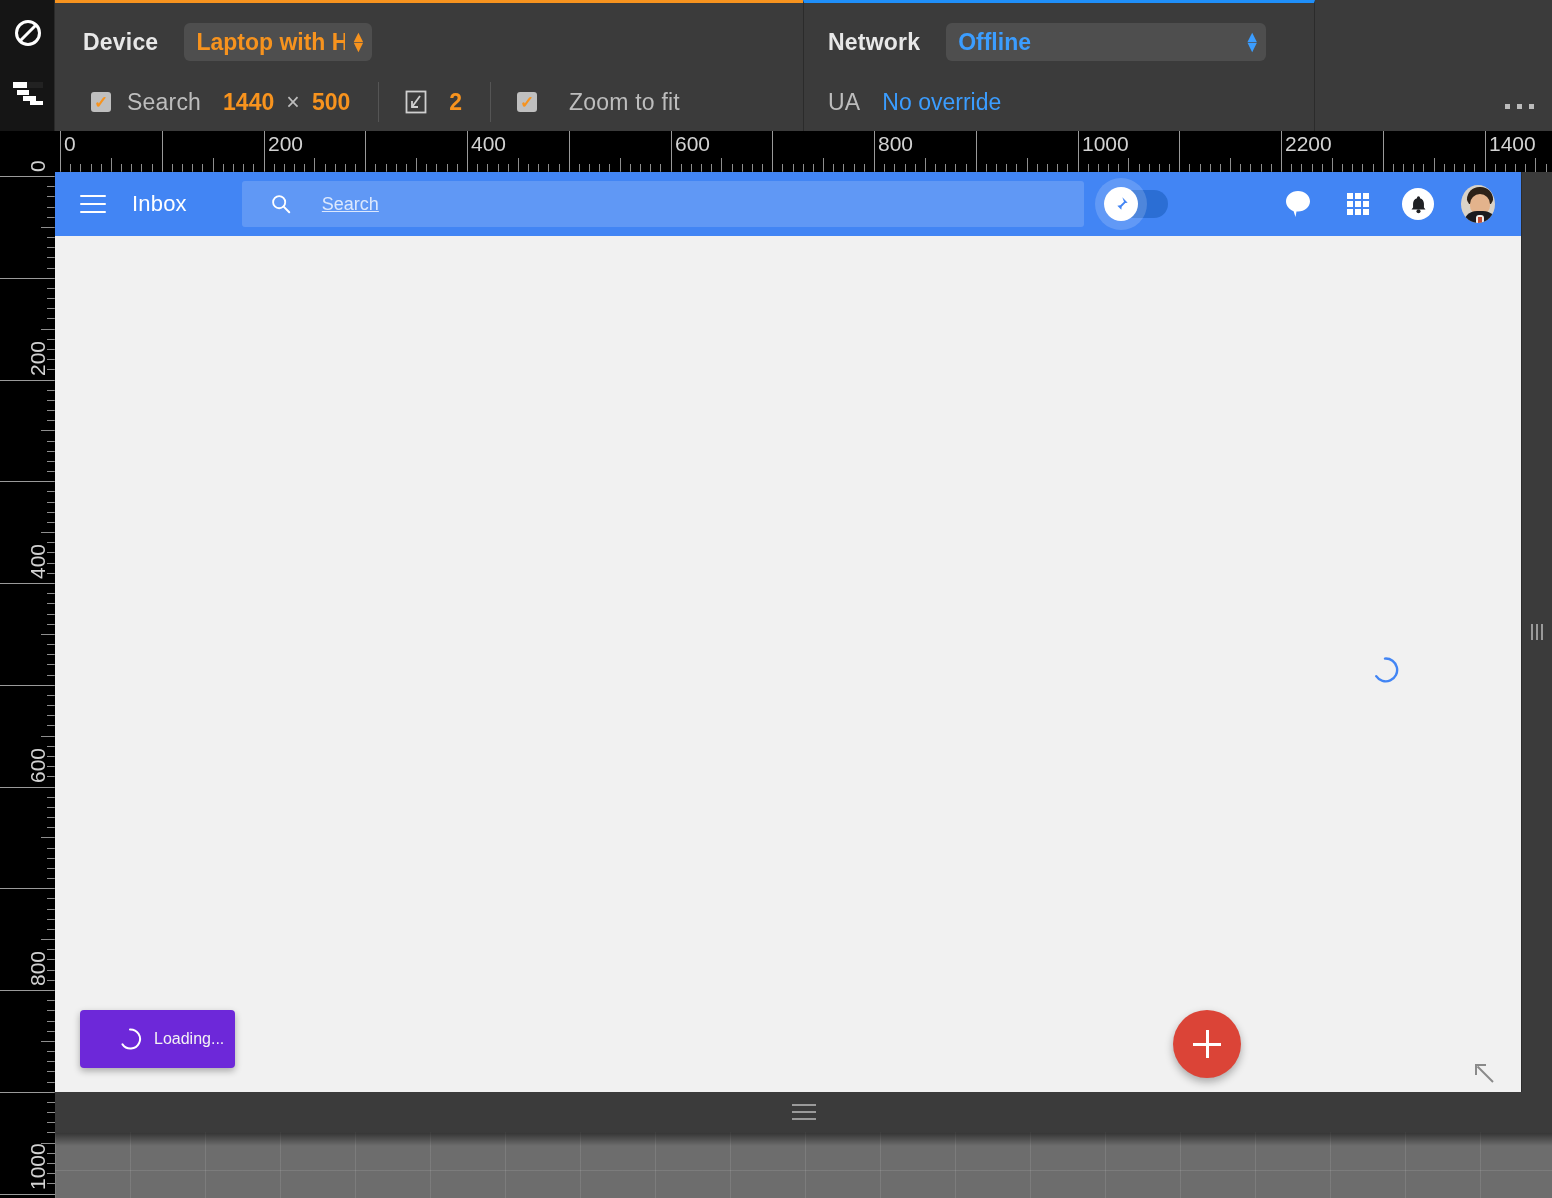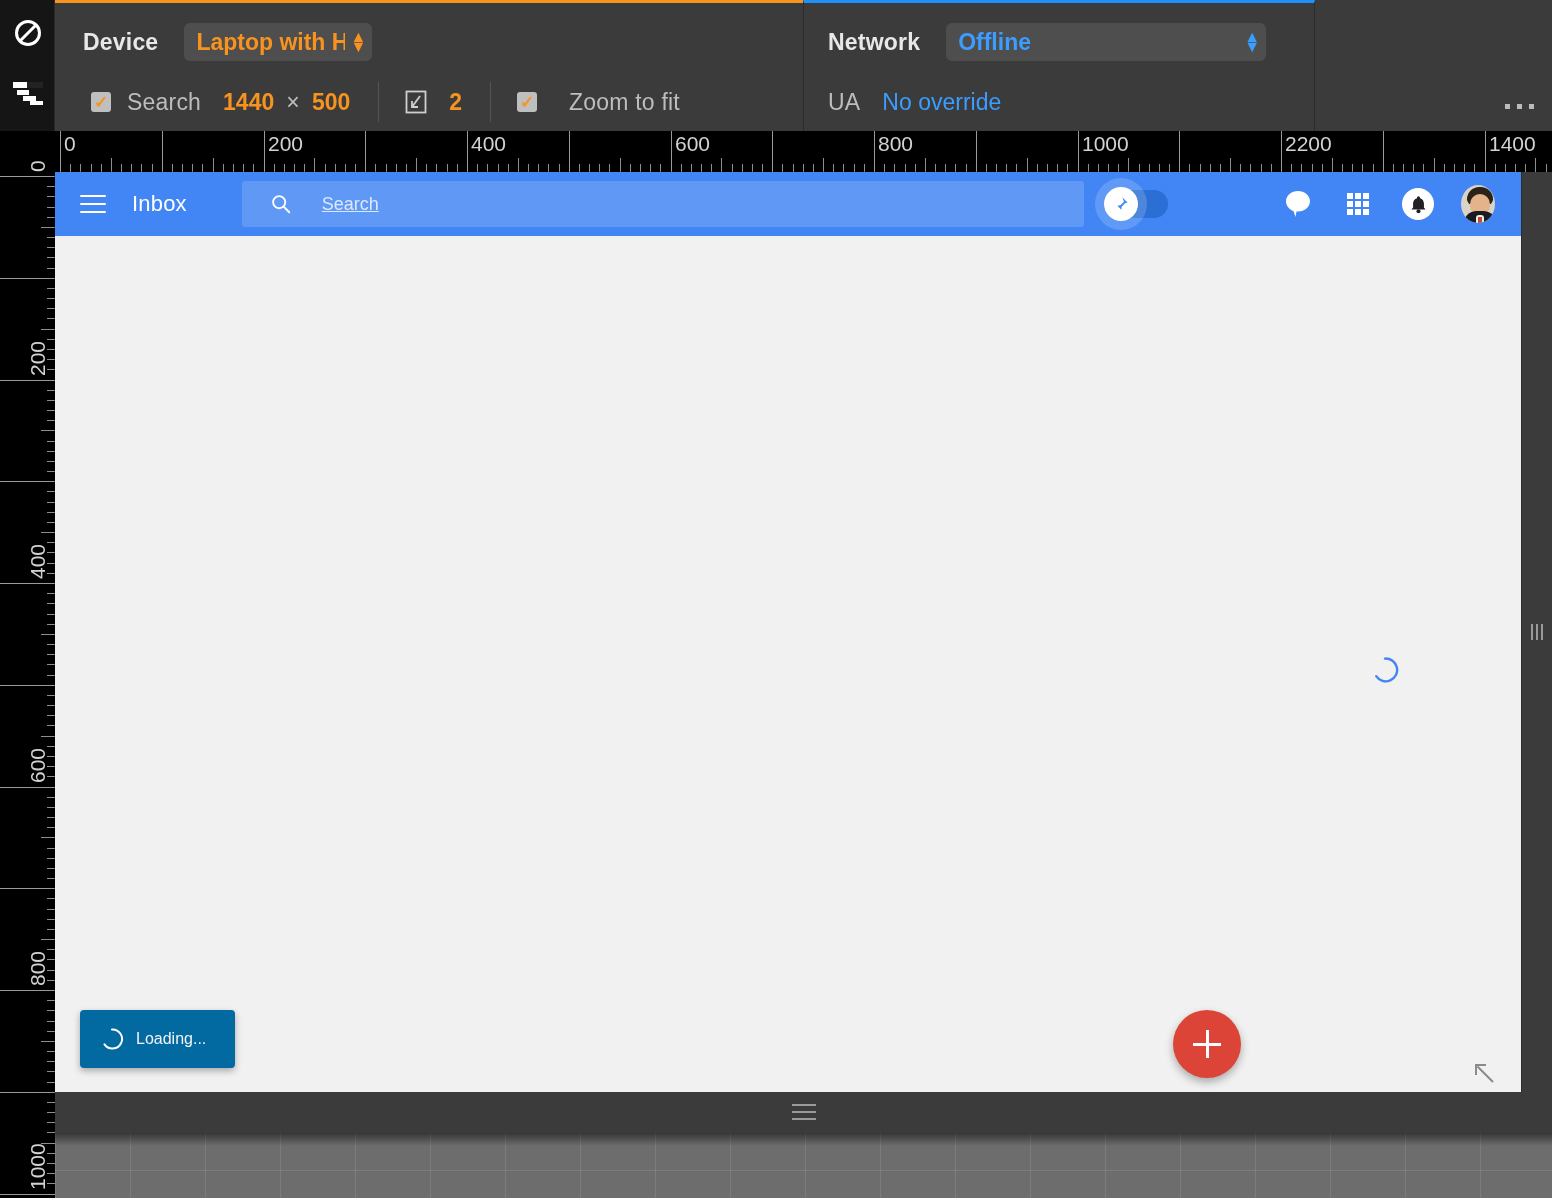--- a/index.html
+++ b/index.html
@@ -210,22 +210,22 @@
     background: #db4437;
     box-shadow: 0 4px 9px rgba(0,0,0,.30);
     display: flex; align-items: center; justify-content: center;
   }
   .fab .plus-v { position: absolute; width: 3px; height: 28px; background: #fff; }
   .fab .plus-h { position: absolute; width: 28px; height: 3px; background: #fff; }
 
   .toast {
     position: absolute; left: 25px; top: 838px;
     width: 155px; height: 58px; border-radius: 4px;
-    background: #0369a1; box-shadow: 0 3px 7px rgba(0,0,0,.30);
-    display: flex; align-items: center;
+    background: #6d28d9; box-shadow: 0 3px 7px rgba(0,0,0,.30);
+    display: flex; align-items: center; padding-left: 18px;
   }
   .toast .tspin { margin-left: 20px; width: 24px; height: 24px; flex: none; }
   .toast .tlabel { color: #f3f3f3; font-size: 16px; margin-left: 12px; }
   .toast-nub {
     position: absolute; left: 18px; top: 863px;
     width: 14px; height: 20px; background: #c9c9c9; border-radius: 3px; z-index: -1;
   }
 
   .resize-corner {
     position: absolute; left: 1418px; top: 890px;

